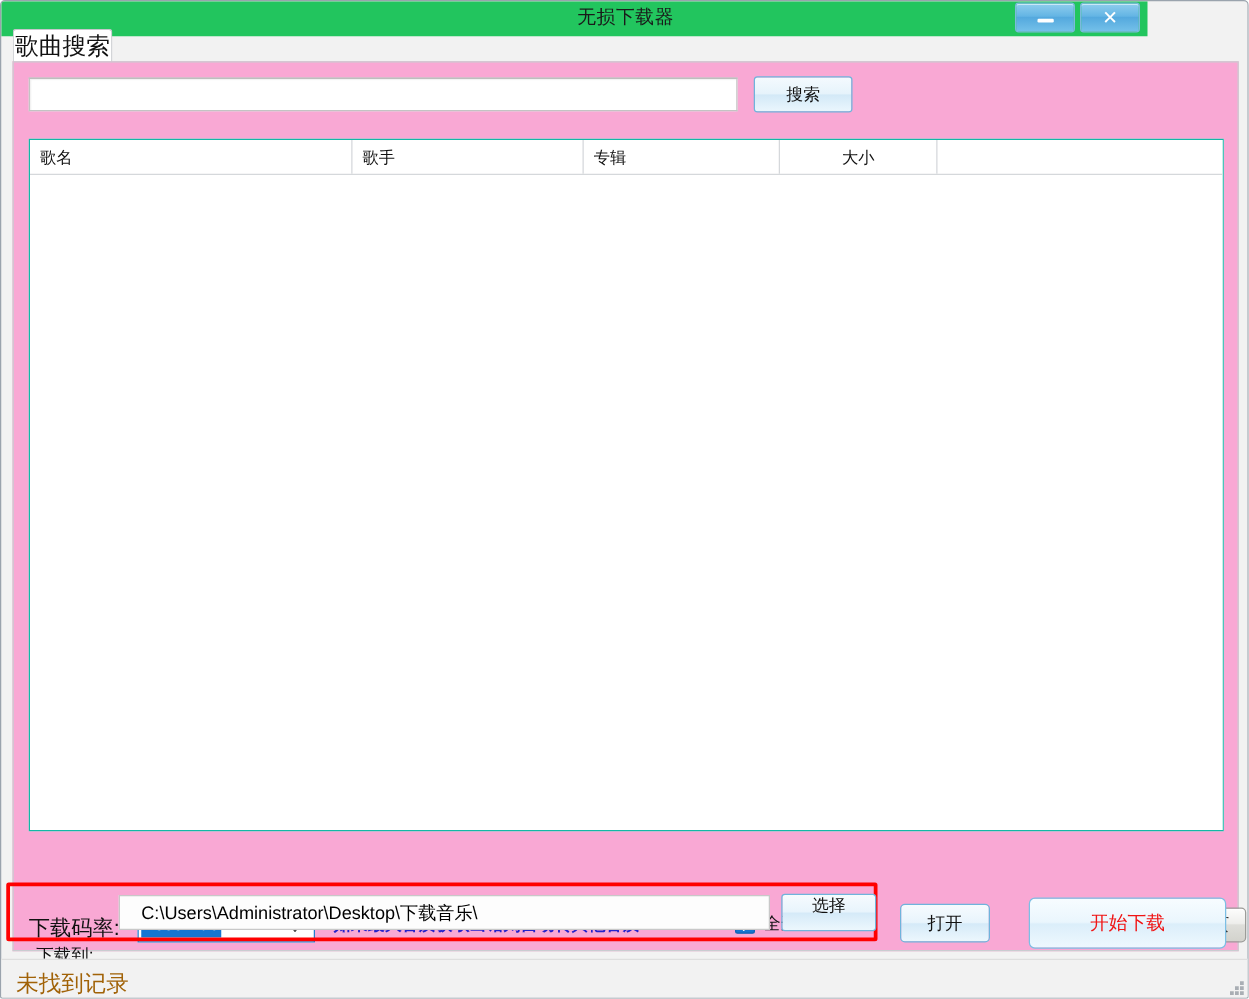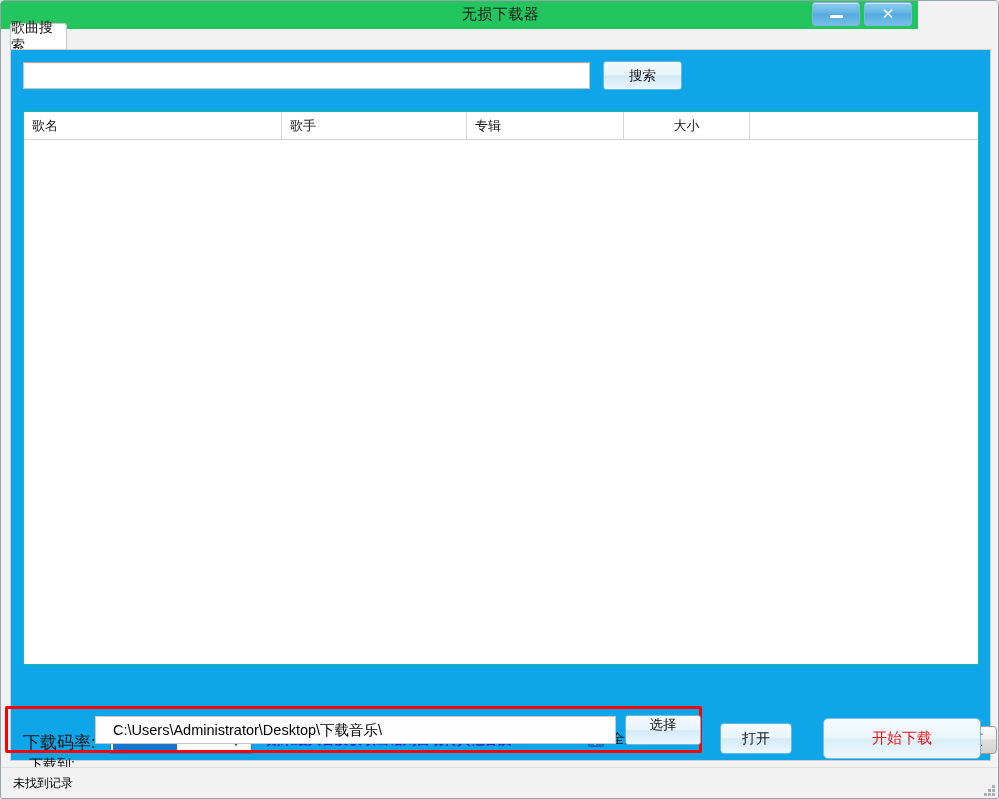--- a/index.html
+++ b/index.html
@@ -82,42 +82,42 @@
   
   .tabstrip {
     position: absolute;
     left: 9px; top: 22px;
     width: 981px;
     height: 27px;
   }
   .tab {
     position: absolute;
     left: 0; top: 0;
-    width: 57px;
+    width: 80px;
     height: 27px;
     box-sizing: border-box;
     background: #ffffff;
     border: 1px solid #c4c7cb;
     border-bottom: none;
     border-radius: 3px 3px 0 0;
     display: flex;
     align-items: center;
     justify-content: center;
-    font-size: 14px;
+    font-size: 19px;
     color: #111;
     cursor: default;
   }
 
   .tabpanel {
     position: absolute;
     left: 9px; top: 48px;
     width: 981px;
     height: 712px;
     box-sizing: border-box;
-    background: #0ea5e9;
+    background: #f9a8d4;
     border: 1px solid #c9ccd0;
     border-top: 1px solid #c9ccd0;
   }
 
   
   .search-input {
     position: absolute;
     left: 12px; top: 12px;
     width: 567px;
     height: 27px;
@@ -380,22 +380,22 @@
     left: 0; top: 766px;
     width: 999px;
     height: 33px;
     box-sizing: border-box;
     background: #f2f2f2;
     border-top: 1px solid #dedede;
   }
   .status-text {
     position: absolute;
     left: 12px; top: 7px;
-    font-size: 12px;
-    color: #000000;
+    font-size: 18px;
+    color: #a16207;
   }
   .resize-grip {
     position: absolute;
     right: 5px;
     bottom: 4px;
     width: 13px;
     height: 13px;
   }
   .resize-grip span {
     position: absolute;

